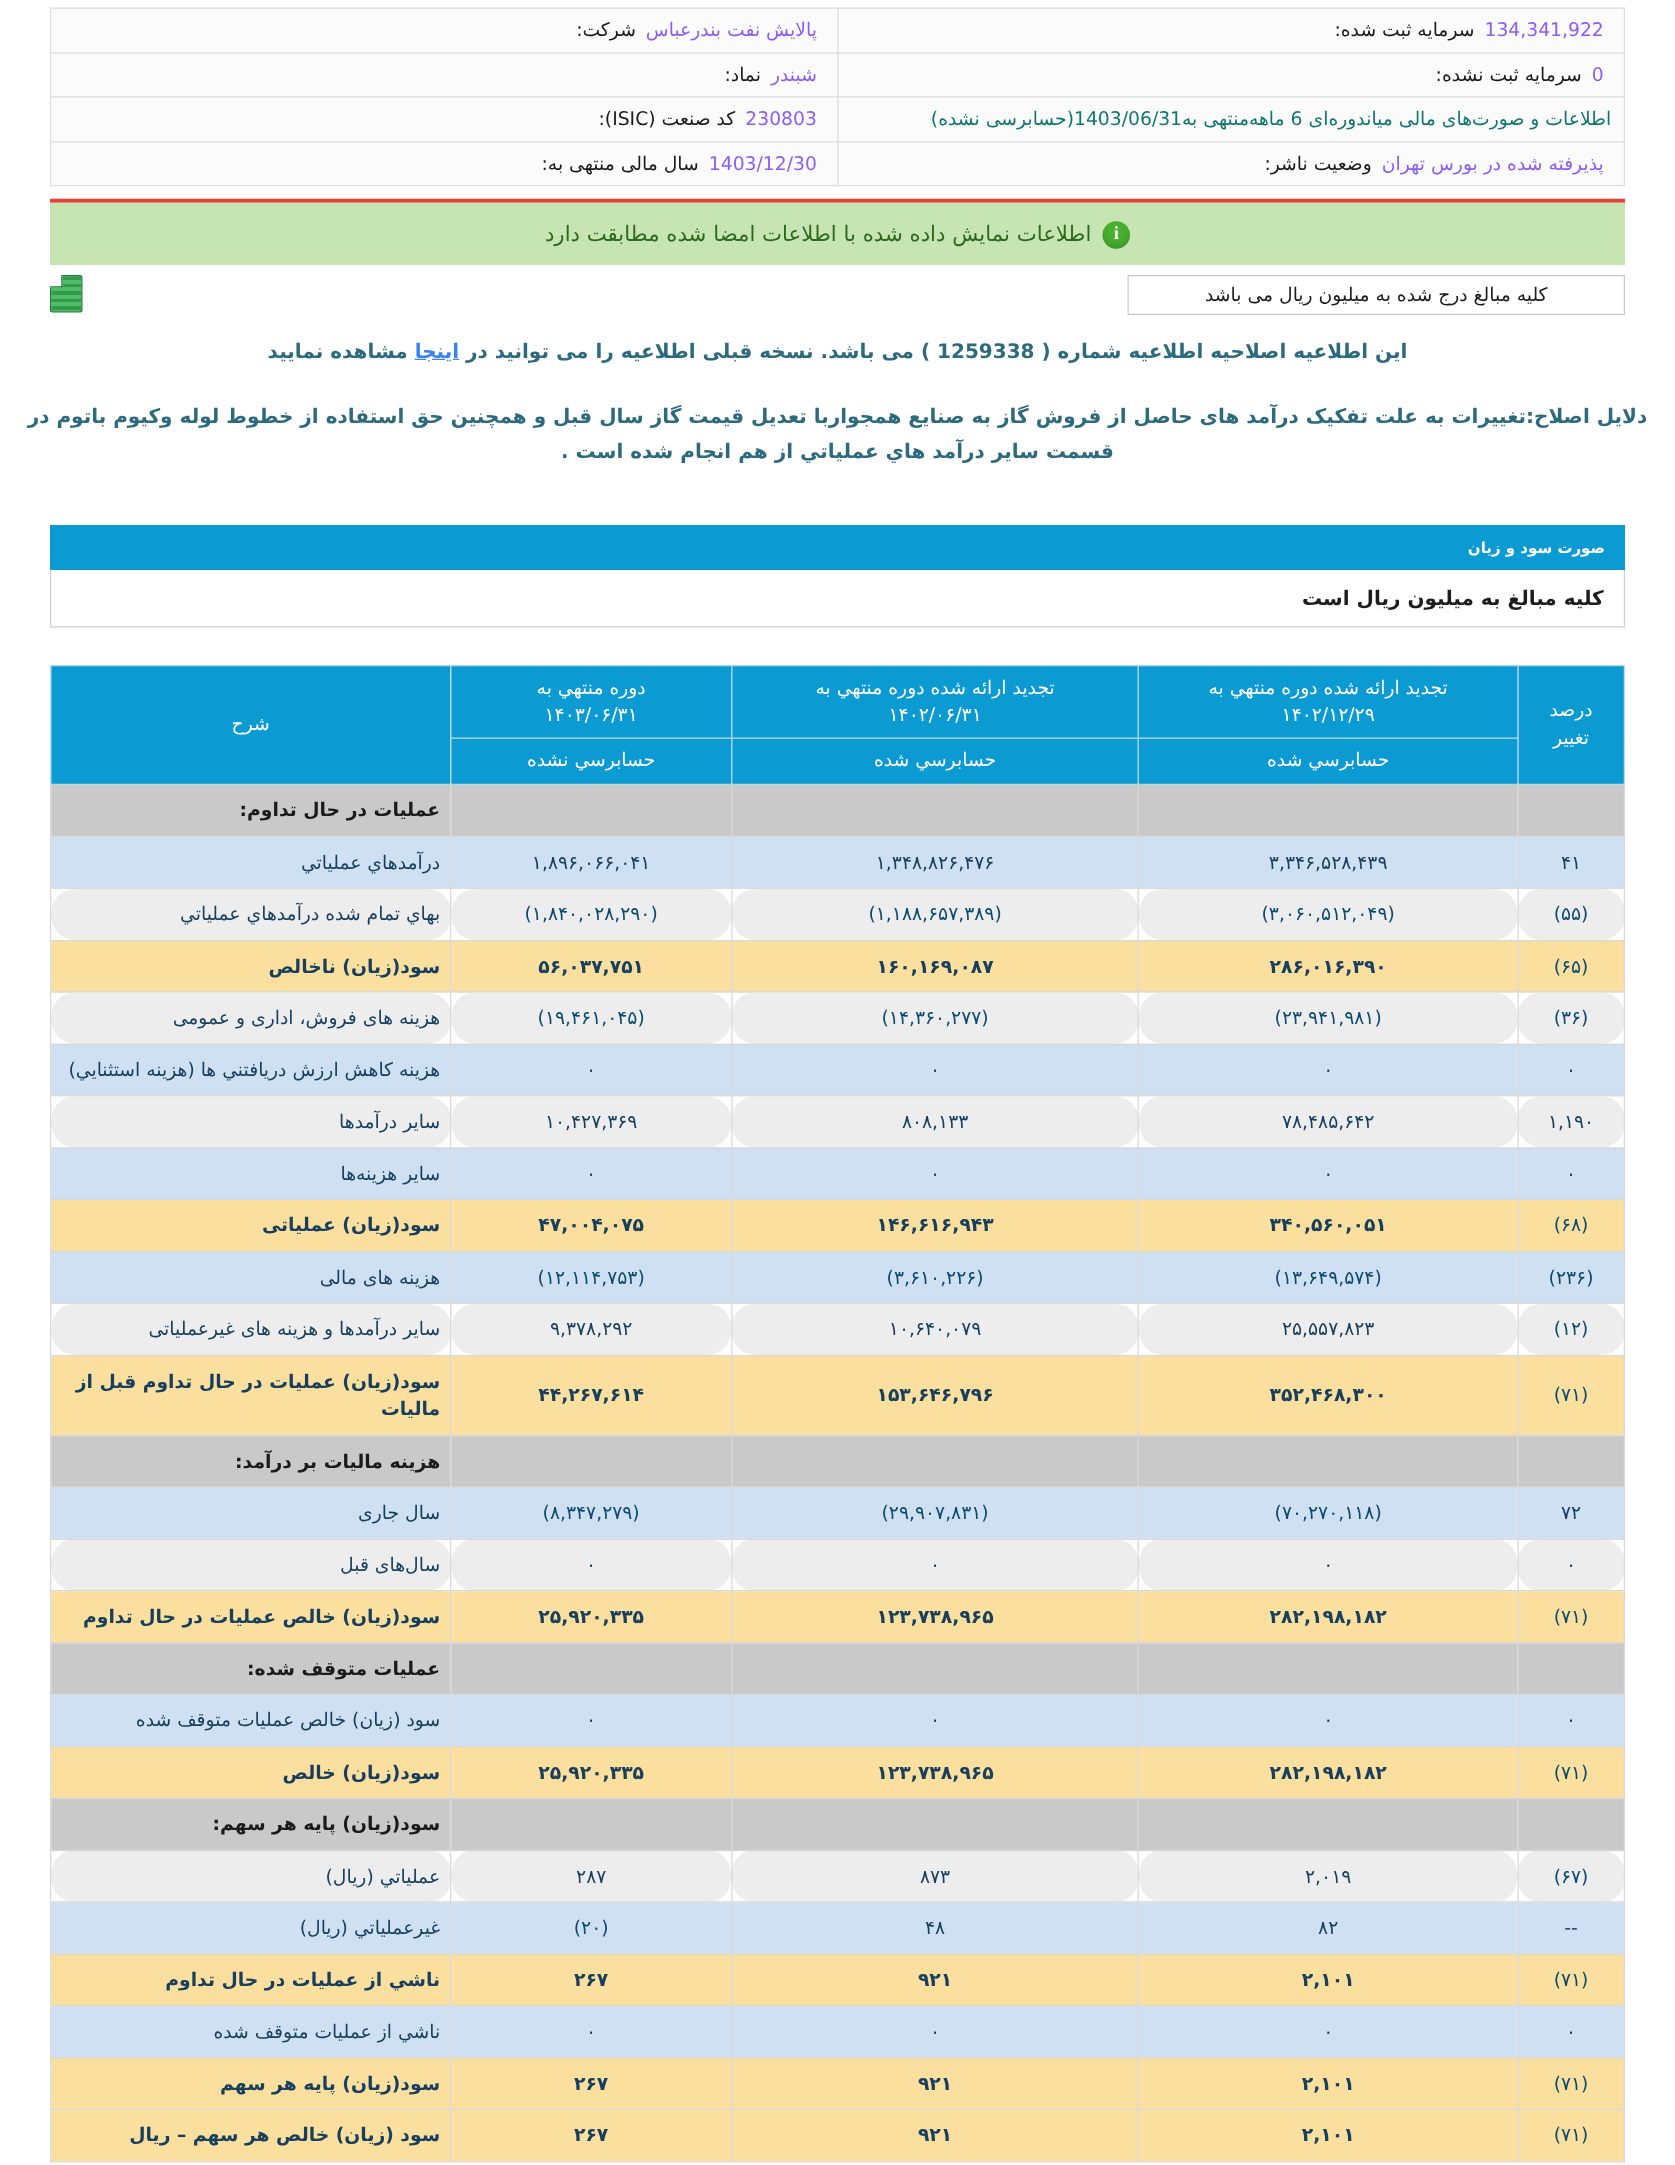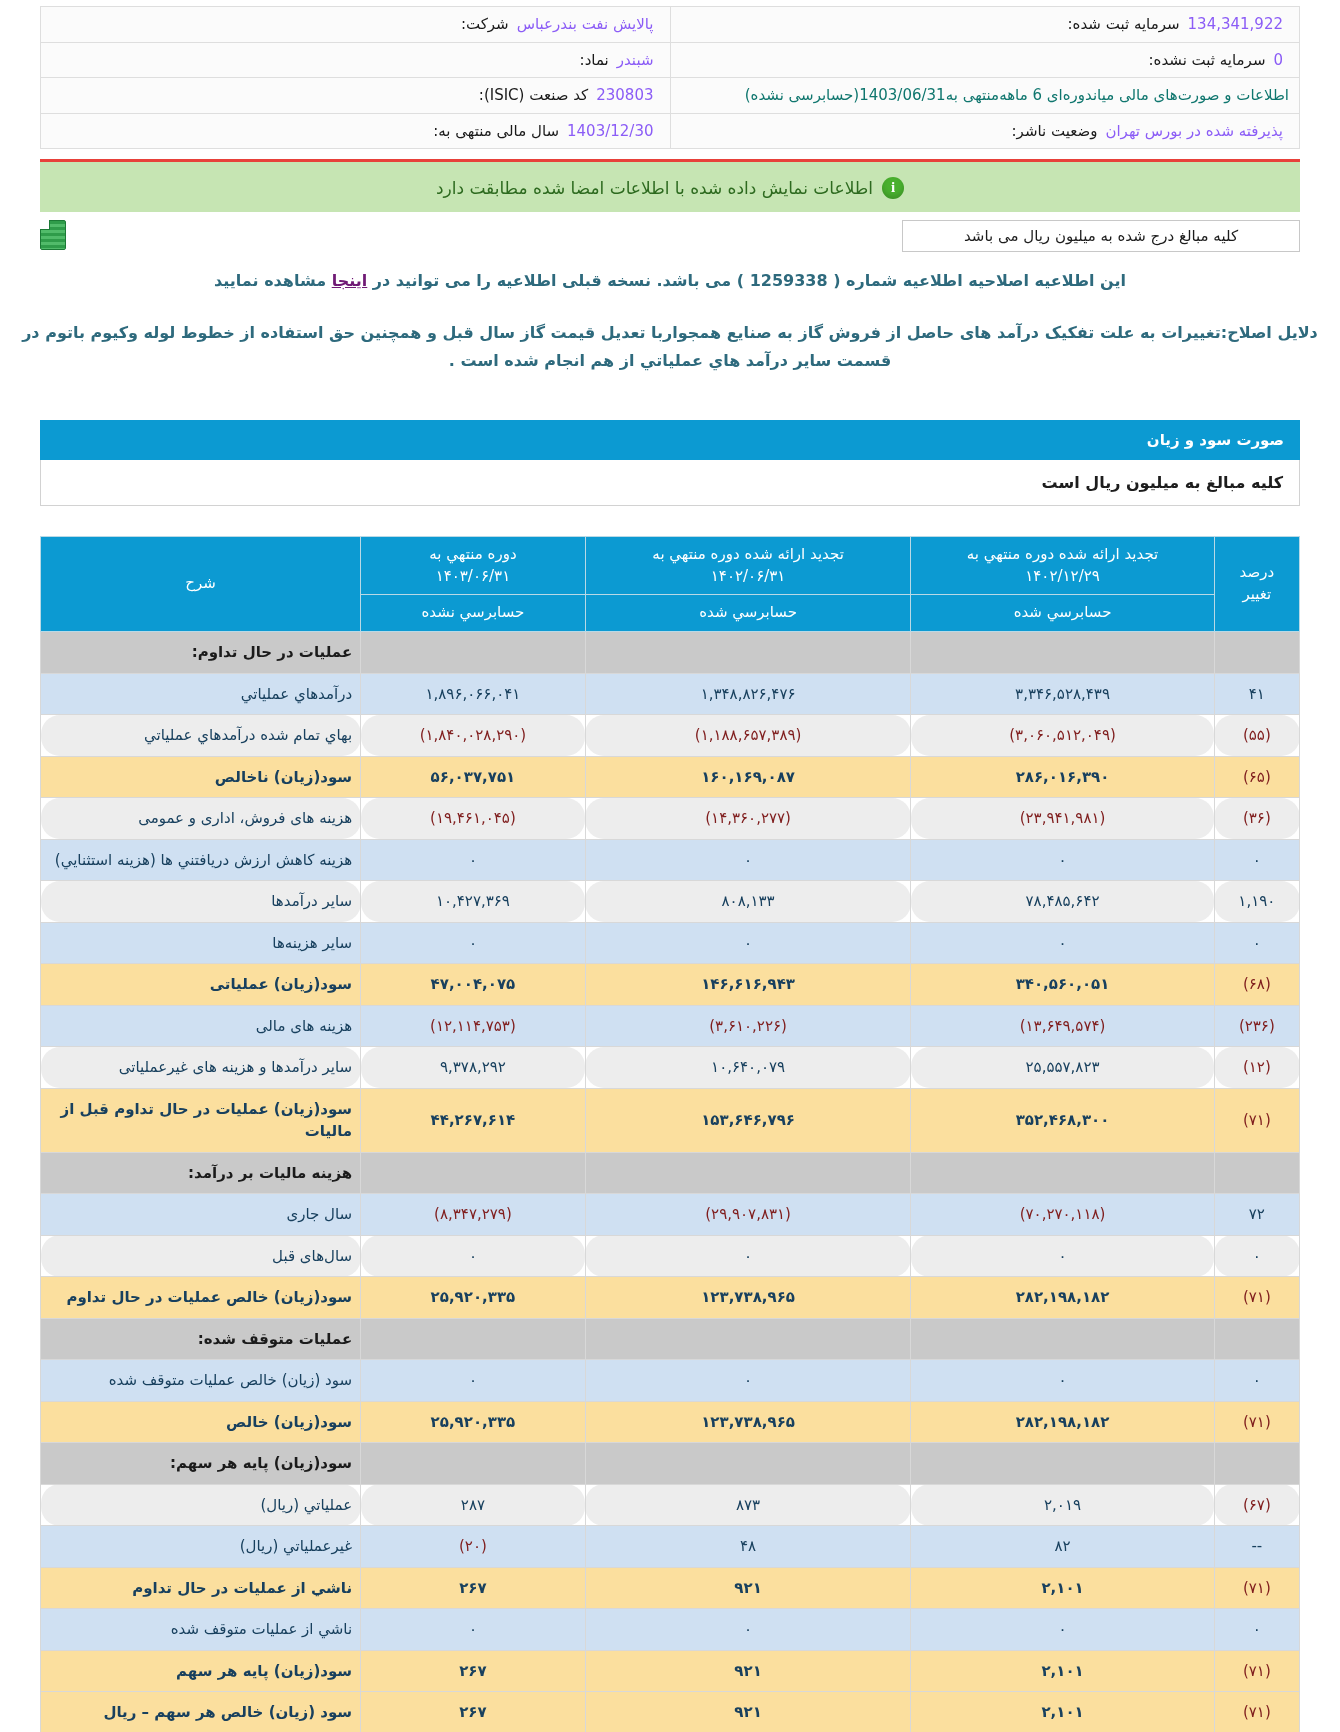--- a/index.html
+++ b/index.html
@@ -126,41 +126,41 @@
   
   .correction-line {
     margin: 14px 40px 0 40px;
     text-align: center;
     color: #2e6a7d;
     font-size: 16px;
     font-weight: bold;
     line-height: 1.6;
   }
   .correction-line .lnk {
-    color: #701a75;
+    color: #3b82f6;
     text-decoration: underline;
     cursor: pointer;
   }
   .reason-block {
     margin: 26px 6px 0 6px;
     text-align: center;
     color: #2e6a7d;
     font-size: 16px;
     font-weight: bold;
     line-height: 1.7;
   }
 
   
   .statement {
     margin: 46px 40px 0 40px;
   }
   .statement-title {
     background: #0c9ad2;
     color: #ffffff;
-    font-size: 15px;
+    font-size: 12px;
     font-weight: bold;
     padding: 11px 16px;
     text-align: right;
   }
   .statement-sub {
     border: 1px solid #d2d2d2;
     border-top: none;
     background: #ffffff;
     color: #1d1d1d;
     font-size: 16px;
@@ -209,21 +209,21 @@
   td.pct { text-align: center; white-space: nowrap; }
 
   
   tr.r-section > td { background: #c9c9c9; font-weight: bold; color: #1b1b1b; }
   tr.r-blue  > td { background: #cfe0f2; }
   tr.r-gray  > td { background: #ededed; border-radius: 19px; }
   tr.r-amber > td { background: #fbdf9e; }
   tr.r-amber > td.desc, tr.r-amber > td.num { font-weight: bold; }
   tr.r-section > td.desc { font-weight: bold; }
 
-  .neg { color: #7f1d1d; }
+  .neg { color: #0c4a6e; }
 
   
   col.c-pct  { width: 76px; }
   col.c-col3 { width: 270px; }
   col.c-col2 { width: 290px; }
   col.c-col1 { width: 200px; }
   col.c-desc { width: 285px; }
 </style>
 </head>
 <body>

